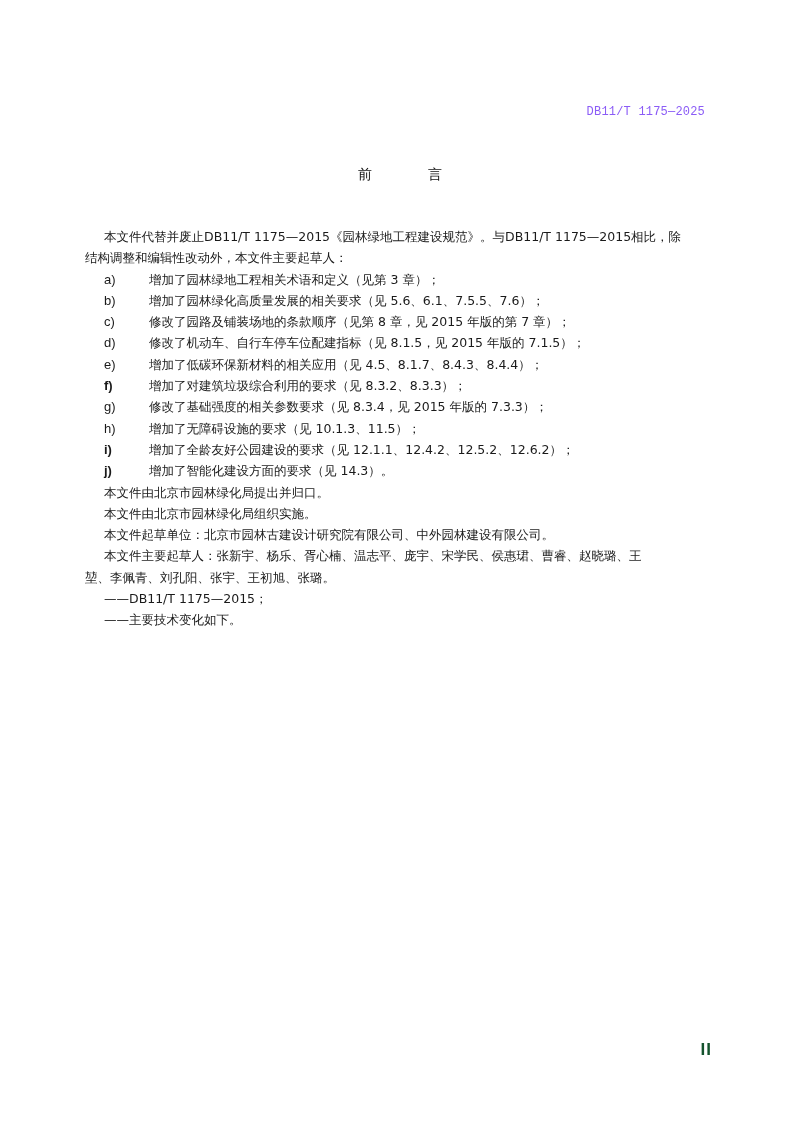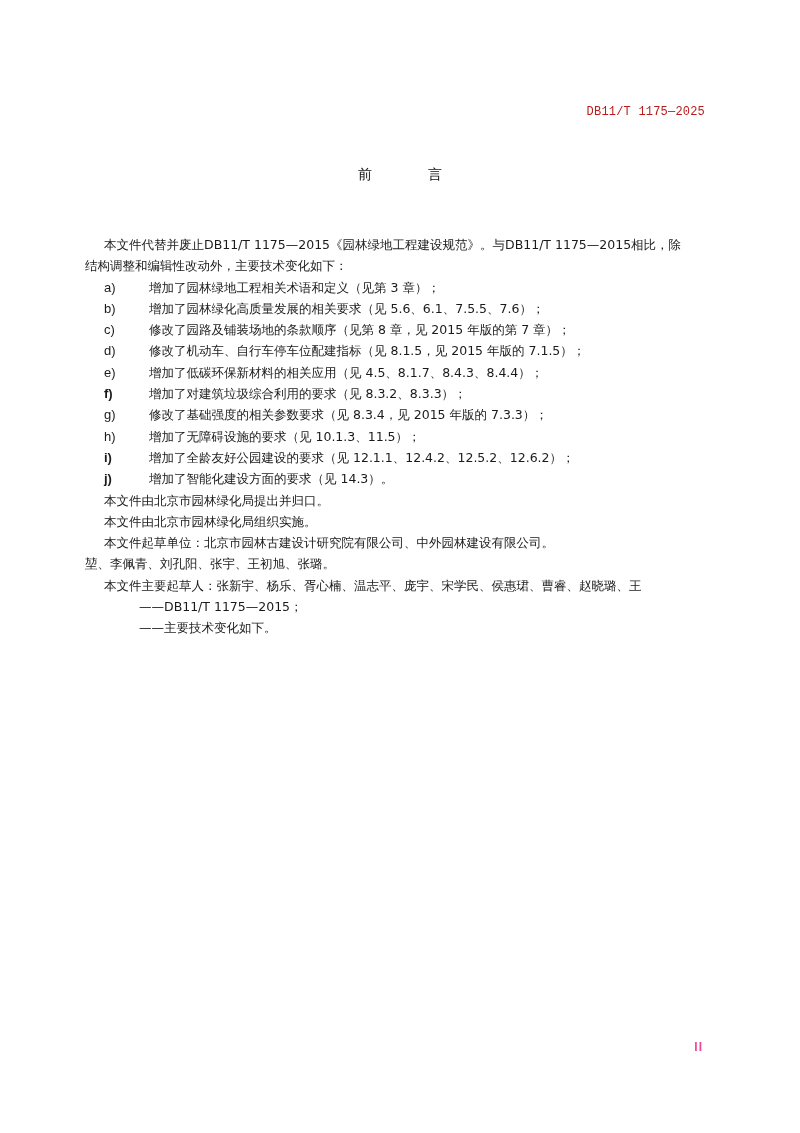--- a/index.html
+++ b/index.html
@@ -1,48 +1,48 @@
 <!DOCTYPE html>
 <html><head>
 <meta charset="utf-8">
 <style>
   html, body { margin: 0; padding: 0; background: #ffffff; }
   body { width: 800px; height: 1133px; position: relative; overflow: hidden;
          font-family: "DejaVu Sans", "Liberation Sans", sans-serif; color: #1a1a1a; }
   .page { position: absolute; left: 0; top: 0; width: 800px; height: 1133px; background: #fff; }
   .std-code { position: absolute; right: 95px; top: 105px; font-family: "Liberation Mono", "DejaVu Sans Mono", monospace;
-              font-size: 12px; letter-spacing: 0.2px; color: #b91c1c; }
+              font-size: 12px; letter-spacing: 0.2px; color: #8b5cf6; }
   .title { position: absolute; left: 0; width: 800px; top: 166px; text-align: center;
            font-size: 14px; letter-spacing: 0; color: #111; }
   .title span { display: inline-block; }
   .title .gap { width: 56px; }
-  .body { position: absolute; left: 104px; top: 234px; width: 603px; font-size: 12.5px; line-height: 21.3px; }
+  .body { position: absolute; left: 104px; top: 226px; width: 603px; font-size: 12.5px; line-height: 21.3px; }
   .p { margin: 0; text-indent: 0; }
   .item { display: flex; margin-left: 0; }
   .item .lbl { width: 28px; flex: none; font-family: "Liberation Sans", sans-serif; font-size: 13px; }
   .item .lbl.bold { font-weight: bold; }
   .item .txt { flex: 1; margin-left: 17px; }
-  .dash { white-space: pre; margin-left: 35px; }
-  .page-num { position: absolute; right: 97px; top: 1040px; font-family: "Liberation Sans", sans-serif;
-              font-size: 12px; font-weight: bold; letter-spacing: 1px; color: #ec4899; }
+  .dash { white-space: pre; }
+  .page-num { position: absolute; right: 88px; top: 1040px; font-family: "Liberation Sans", sans-serif;
+              font-size: 17px; font-weight: bold; letter-spacing: 1px; color: #14532d; }
 </style>
 </head>
 <body>
 
 <div class="page">
 
   <div class="std-code">DB11/T 1175—2025</div>
 
   <div class="title">
     <span>前</span><span class="gap"></span><span>言</span>
   </div>
 
   <div class="body">
     <div class="p">本文件代替并废止DB11/T 1175—2015《园林绿地工程建设规范》。与DB11/T 1175—2015相比，除</div>
-    <div class="p" style="margin-left:-19px">结构调整和编辑性改动外，主要技术变化如下：</div>
+    <div class="p" style="margin-left:-19px">结构调整和编辑性改动外，本文件主要起草人：</div>
 
     <div>
       <div class="item">
         <span class="lbl">a)</span>
         <span class="txt">增加了园林绿地工程相关术语和定义（见第 3 章）；</span>
       </div>
       <div class="item">
         <span class="lbl">b)</span>
         <span class="txt">增加了园林绿化高质量发展的相关要求（见 5.6、6.1、7.5.5、7.6）；</span>
       </div>
@@ -76,20 +76,20 @@
       </div>
       <div class="item">
         <span class="lbl bold">j)</span>
         <span class="txt">增加了智能化建设方面的要求（见 14.3）。</span>
       </div>
     </div>
 
     <div class="p">本文件由北京市园林绿化局提出并归口。</div>
     <div class="p">本文件由北京市园林绿化局组织实施。</div>
     <div class="p">本文件起草单位：北京市园林古建设计研究院有限公司、中外园林建设有限公司。</div>
+    <div class="p">本文件主要起草人：张新宇、杨乐、胥心楠、温志平、庞宇、宋学民、侯惠珺、曹睿、赵晓璐、王</div>
     <div class="p" style="margin-left:-19px">堃、李佩青、刘孔阳、张宇、王初旭、张璐。</div>
-    <div class="p">本文件主要起草人：张新宇、杨乐、胥心楠、温志平、庞宇、宋学民、侯惠珺、曹睿、赵晓璐、王</div>
     <div class="p dash">——DB11/T 1175—2015；</div>
     <div class="p dash">——主要技术变化如下。</div>
   </div>
 
   <div class="page-num">II</div>
 </div>
 
 </body></html>

